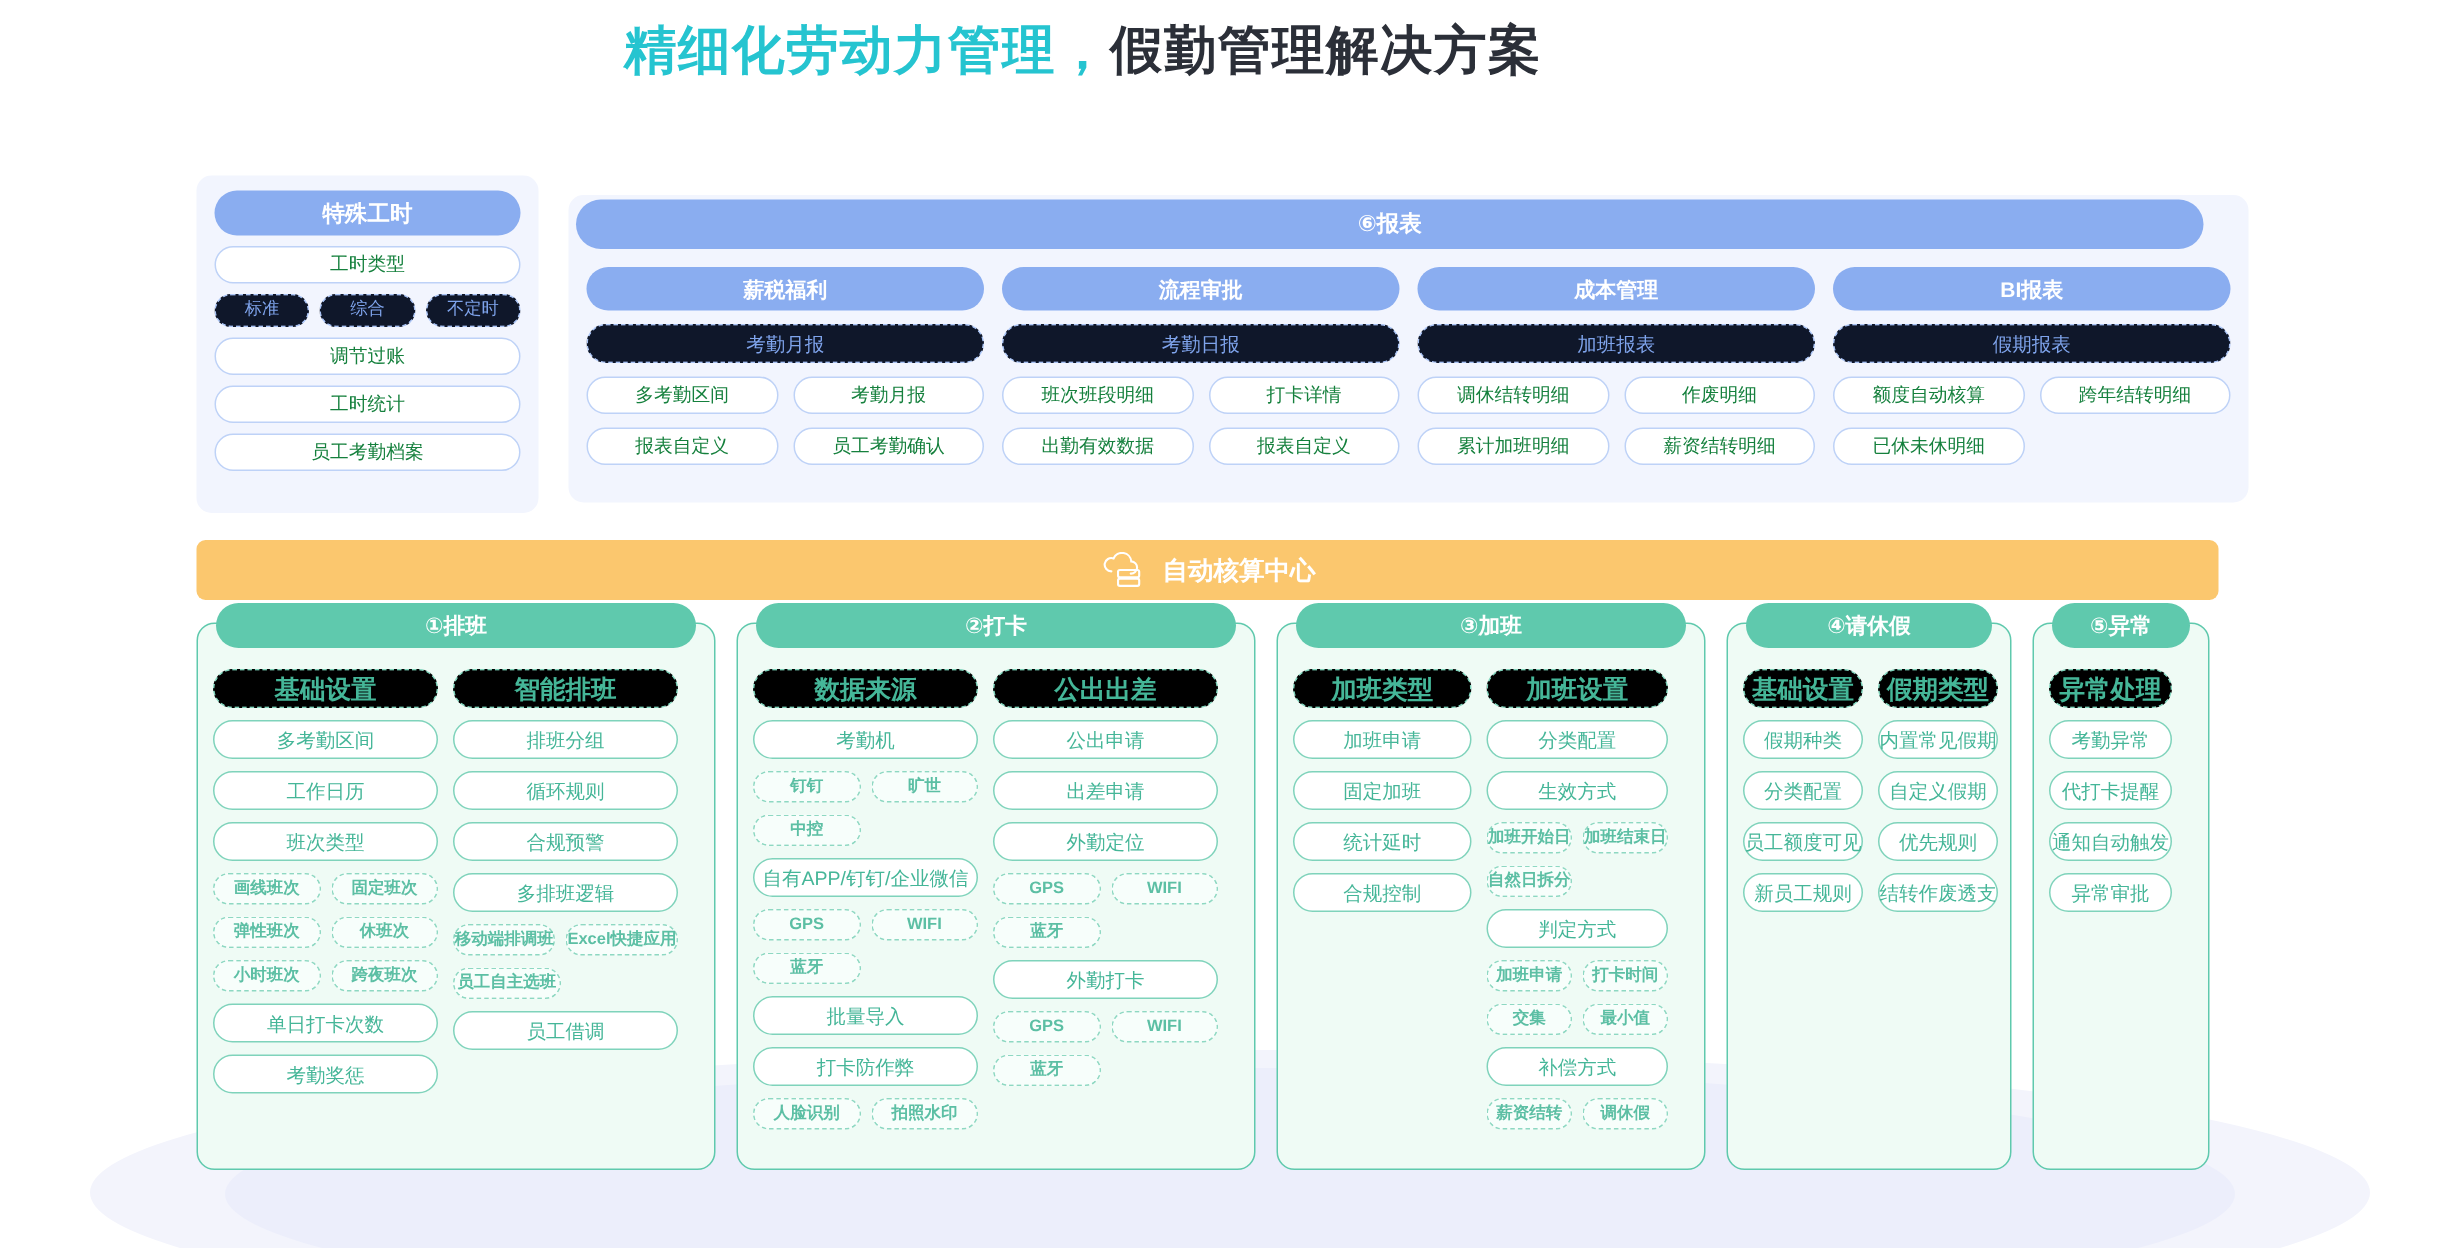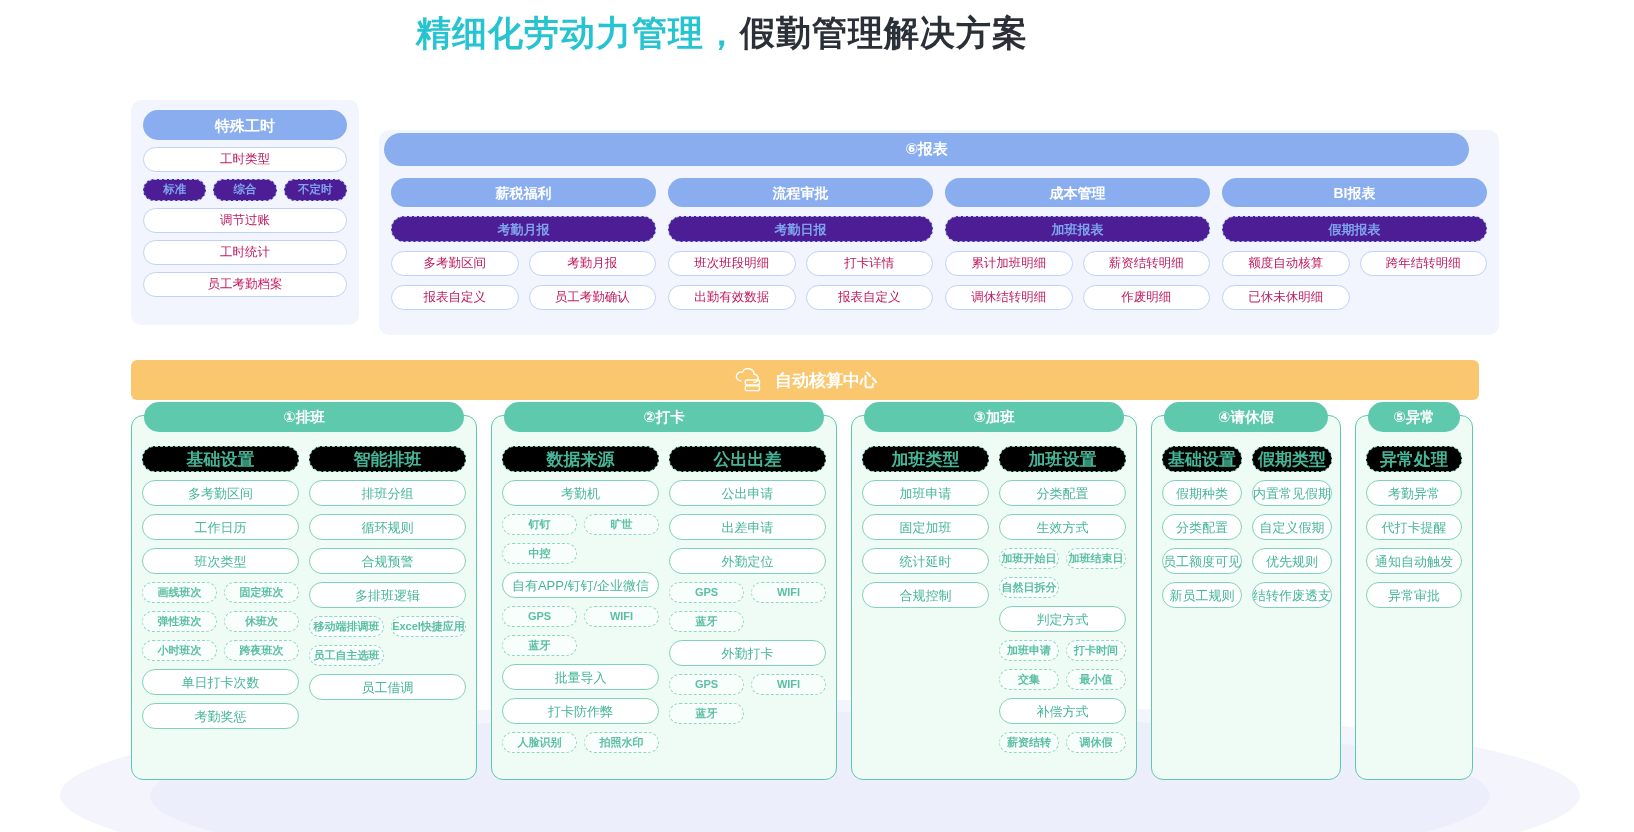--- a/index.html
+++ b/index.html
@@ -52,34 +52,34 @@
     height: 30px;
   }
   .blue-solid {
     background: #8aadf0; color: #ffffff;
     font-size: 14px; font-weight: bold;
     height: 29px;
     margin-top: 20px;
   }
   .blue-dashed {
     border: 1px dashed #a9c3f5; color: #7fa4ec;
-    font-size: 13px; font-weight: bold;
-    background: #4c1d95;
+    font-size: 13px; font-weight: normal;
+    background: #0f172a;
     height: 26px;
   }
   .blue-outline {
-    border: 1px solid #bed2f7; color: #be185d;
+    border: 1px solid #bed2f7; color: #15803d;
     font-size: 12.5px;
     background: #ffffff;
     height: 25px;
   }
 
   
   .special-card {
-    position: absolute; left: 131px; top: 100px;
+    position: absolute; left: 131px; top: 117px;
     width: 228px; height: 225px;
     background: #f2f5fe;
     border-radius: 10px;
     padding: 10px 12px;
     display: flex; flex-direction: column; gap: 7px;
   }
   .special-card .pill { width: 100%; }
   .special-card .sub-row { display: flex; gap: 7px; }
   .special-card .sub-row .pill { flex: 1; height: 22px; font-size: 11.5px; }
 
@@ -121,21 +121,21 @@
   .modules {
     position: absolute; left: 131px; top: 415px;
     width: 1348px; height: 365px;
     display: flex; gap: 14px;
   }
   .module {
     position: relative;
     background: #effbf5;
     border: 1px solid #5fc9ad;
     border-radius: 12px;
-    padding: 30px 10px 10px 10px;
+    padding: 30px 24px 10px 10px;
   }
   .module.m1 { width: 346px; }
   .module.m2 { width: 346px; }
   .module.m3 { width: 286px; }
   .module.m4 { width: 190px; }
   .module.m5 { width: 118px; }
   .module-head {
     position: absolute; top: -14px; left: 12px; right: 12px;
     height: 30px;
     background: #5fc9ad;
@@ -224,26 +224,26 @@
         <div class="leaf-row">
           <div class="pill blue-outline">出勤有效数据</div>
           <div class="pill blue-outline">报表自定义</div>
         </div>
       </div>
 
       <div class="report-col">
         <div class="pill blue-solid full">成本管理</div>
         <div class="pill blue-dashed full">加班报表</div>
         <div class="leaf-row">
+          <div class="pill blue-outline">调休结转明细</div>
+          <div class="pill blue-outline">作废明细</div>
+        </div>
+        <div class="leaf-row">
           <div class="pill blue-outline">累计加班明细</div>
           <div class="pill blue-outline">薪资结转明细</div>
-        </div>
-        <div class="leaf-row">
-          <div class="pill blue-outline">调休结转明细</div>
-          <div class="pill blue-outline">作废明细</div>
         </div>
       </div>
 
       <div class="report-col">
         <div class="pill blue-solid full">BI报表</div>
         <div class="pill blue-dashed full">假期报表</div>
         <div class="leaf-row">
           <div class="pill blue-outline">额度自动核算</div>
           <div class="pill blue-outline">跨年结转明细</div>
         </div>

